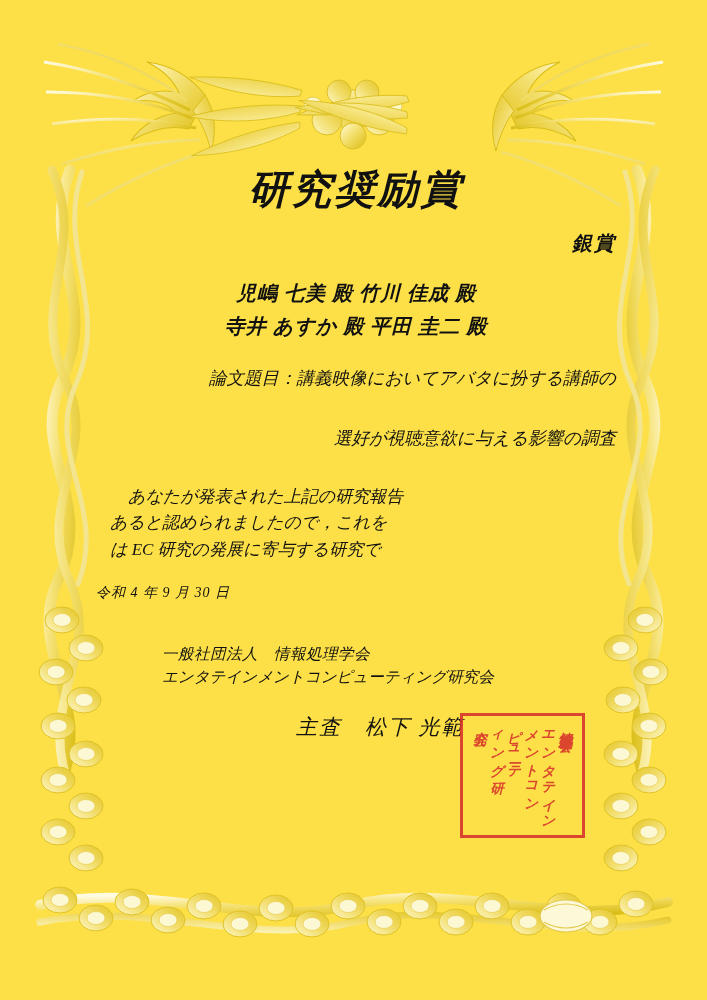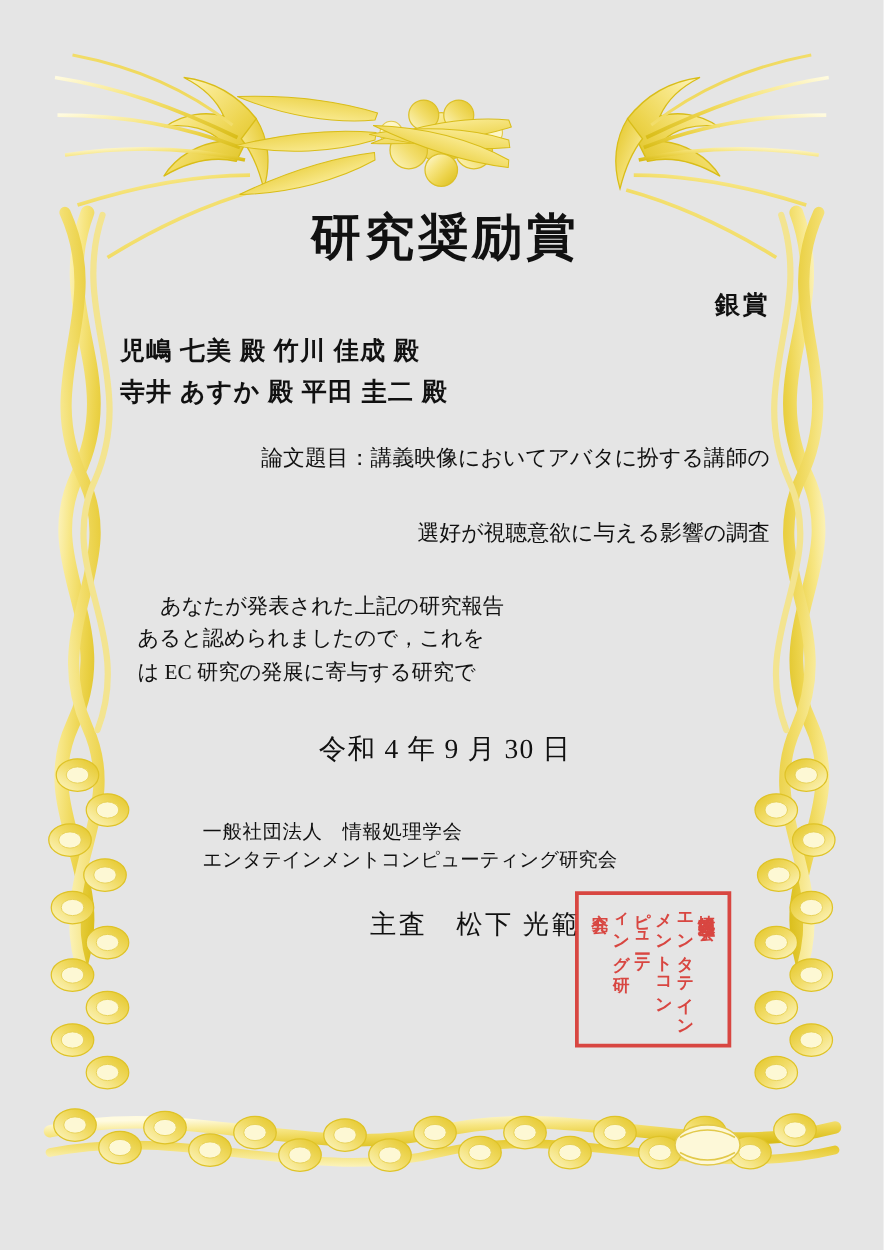--- a/index.html
+++ b/index.html
@@ -12,21 +12,22 @@
     height: 1000px;
     overflow: hidden;
     font-family: "Liberation Serif", "DejaVu Serif", serif;
     color: #111111;
   }
 
   #certificate {
     position: relative;
     width: 707px;
     height: 1000px;
-    background: #e5e5e5;
+    background: #fde047;
+    font-style: italic;
   }
 
   
   .border-layer {
     position: absolute;
     inset: 0;
     pointer-events: none;
   }
 
   .frame-svg {
@@ -57,22 +58,22 @@
 
   .award-rank {
     text-align: right;
     font-size: 20px;
     font-weight: 700;
     letter-spacing: 2px;
     margin: 18px 0 0 0;
   }
 
   .recipients {
-    margin-top: 8px;
-    text-align: left;
+    margin-top: 20px;
+    text-align: center;
   }
   .recipient-line {
     font-size: 20px;
     font-weight: 700;
     letter-spacing: 1px;
     line-height: 1.65;
   }
 
   .paper-block {
     margin-top: 22px;
@@ -92,23 +93,22 @@
   .body-text {
     margin-top: 32px;
     font-size: 17px;
     line-height: 1.58;
     padding-left: 14px;
   }
   .body-line { white-space: nowrap; }
   .body-line.first { text-indent: 18px; }
 
   .date {
-    margin-top: 32px;
-    text-align: center;
-    font-size: 22px;
+    margin-top: 20px;
+    font-size: 14px;
     letter-spacing: 1px;
   }
 
   .issuer {
     margin-top: 40px;
     font-size: 15.5px;
     line-height: 1.5;
     padding-left: 66px;
   }
   .issuer-line-1 { letter-spacing: 0.5px; }

